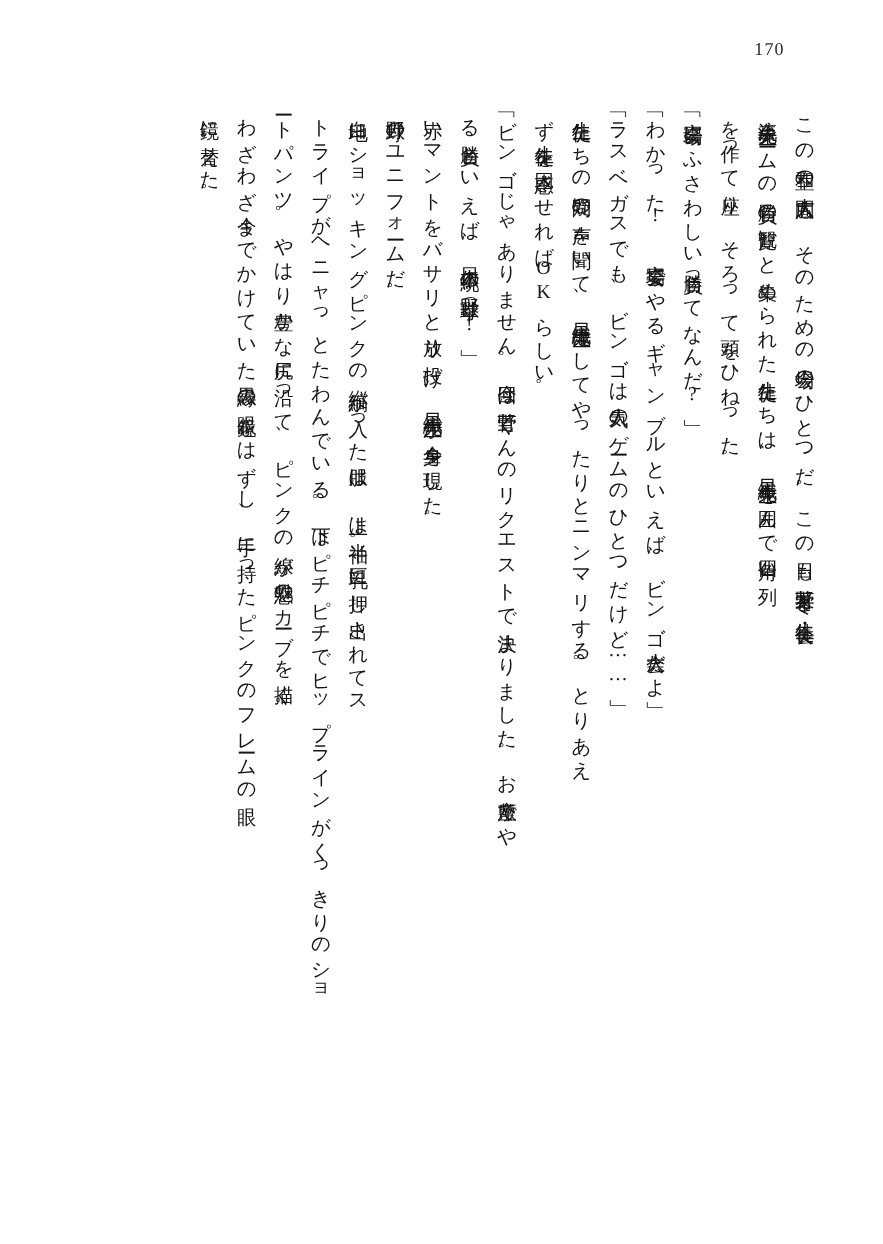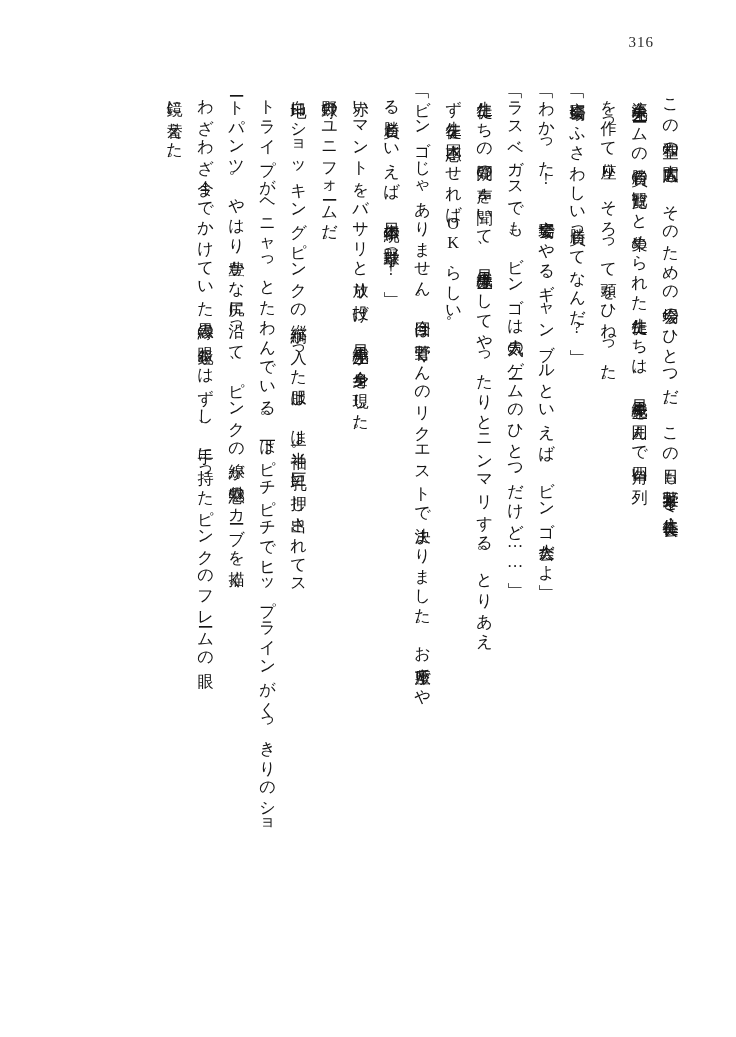--- a/index.html
+++ b/index.html
@@ -50,21 +50,21 @@
     flex: 0 0 31px;
     color: #151515;
     white-space: pre;
     font-family: "Liberation Serif", "DejaVu Serif", serif;
   }
 </style>
 </head>
 <body>
 
 <div class="page">
-  <div class="page-number">316</div>
+  <div class="page-number">170</div>
   <div class="text-block">
       <div class="vline">この和室の大広間も、そのための会場のひとつだ。この日も菅野千冬と生徒会長・</div>
       <div class="vline">流奈先生チームの勝負の観覧だと集められた生徒たちは、早織先生を囲んで四角い列</div>
       <div class="vline">を作って座り、そろって頭をひねった。</div>
       <div class="vline">「宴会場にふさわしい勝負ってなんだ?」</div>
       <div class="vline">「わかった!　宴会場でやるギャンブルといえば、ビンゴ大会だよ」</div>
       <div class="vline">「ラスベガスでも、ビンゴは人気のゲームのひとつだけど……」</div>
       <div class="vline">生徒たちの疑問の声を聞いて、早織先生はしてやったりとニンマリする。とりあえ</div>
       <div class="vline">ず生徒を困惑させればOKらしい。</div>
       <div class="vline">「ビンゴじゃありません。今回は菅野くんのリクエストで決まりました。お座敷でや</div>

